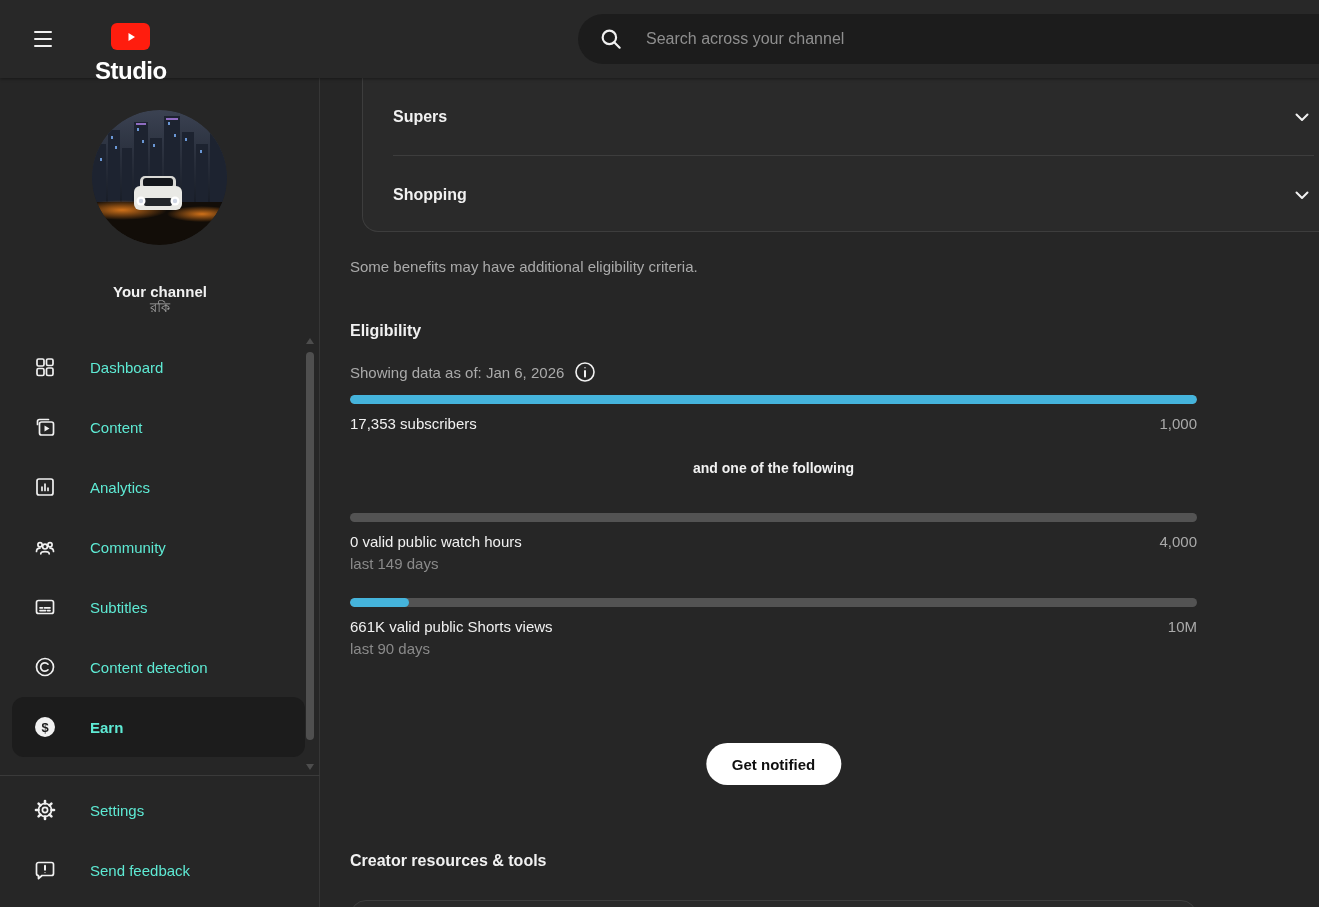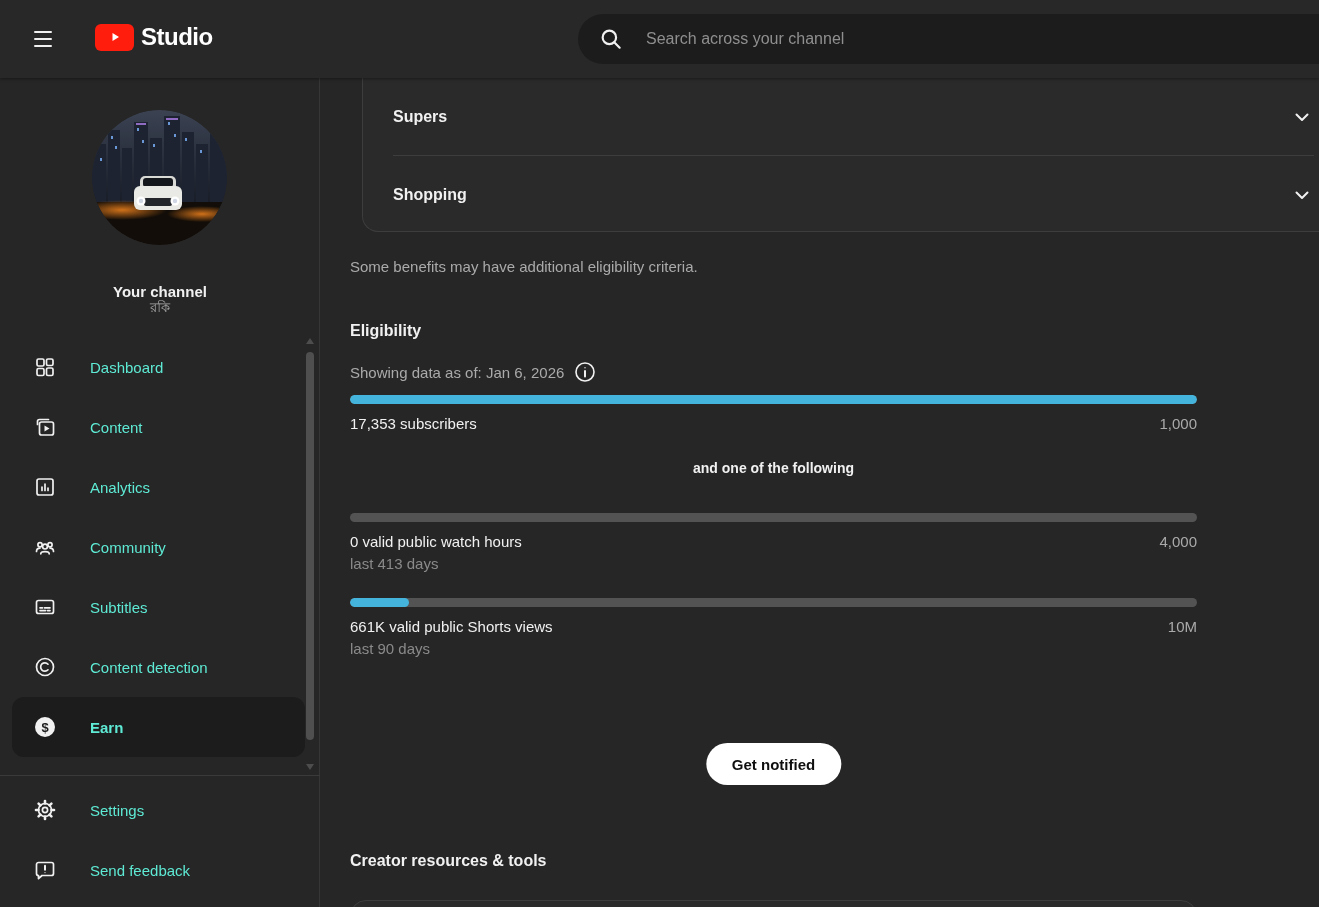--- a/index.html
+++ b/index.html
@@ -6,21 +6,21 @@
   html,body { width:1319px; height:907px; overflow:hidden; }
   body { font-family:"Liberation Sans", sans-serif; background:#262626; color:#f1f1f1; }
   #app { position:relative; width:1319px; height:907px; overflow:hidden; }
 
   
   .header { position:absolute; top:0; left:0; width:100%; height:78px; background:#282828;
             box-shadow:0 1px 3px rgba(0,0,0,.4); z-index:10; }
   .hamburger { position:absolute; left:29px; top:25px; width:28px; height:28px; display:flex;
                flex-direction:column; justify-content:center; gap:5px; padding:0 5px; cursor:pointer; background:none; border:none; }
   .hamburger span { display:block; width:18px; height:2px; background:#f1f1f1; border-radius:1px; }
-  .logo { position:absolute; left:95px; top:23px; display:flex; align-items:center; gap:7px; }
+  .logo { position:absolute; left:95px; top:23px; display:flex; align-items:center; gap:7px;flex-direction:column; }
   .logo-badge { width:39px; height:27px; background:var(--brand-red,#ff1d0e); border-radius:6px;
                 display:flex; align-items:center; justify-content:center; }
   .logo-badge svg { display:block; }
   .logo-text { font-size:24px; font-weight:bold; letter-spacing:-0.5px; color:#fff; }
   .searchbar { position:absolute; left:578px; top:14px; right:-30px; height:50px; background:#1c1c1c;
                border-radius:25px; display:flex; align-items:center; padding-left:20px; }
   .searchbar svg { flex:0 0 auto; margin-right:22px; }
   .searchbar input { flex:1; background:transparent; border:none; outline:none; color:#f1f1f1;
                      font-size:16px; font-family:inherit; }
   .searchbar input::placeholder { color:#8f8f8f; }
@@ -334,21 +334,21 @@
 
       <div class="connector">and one of the following</div>
 
       <div class="pbar pbar2">
         <div class="pfill" style="width: 0%;"></div>
       </div>
       <div class="crit-row row2">
         <span class="c-label">0 valid public watch hours</span>
         <span class="c-target">4,000</span>
       </div>
-      <div class="crit-sub sub2">last 413 days</div>
+      <div class="crit-sub sub2">last 149 days</div>
 
       <div class="pbar pbar3">
         <div class="pfill" style="width: 7%;"></div>
       </div>
       <div class="crit-row row3">
         <span class="c-label">661K valid public Shorts views</span>
         <span class="c-target">10M</span>
       </div>
       <div class="crit-sub sub3">last 90 days</div>
 

